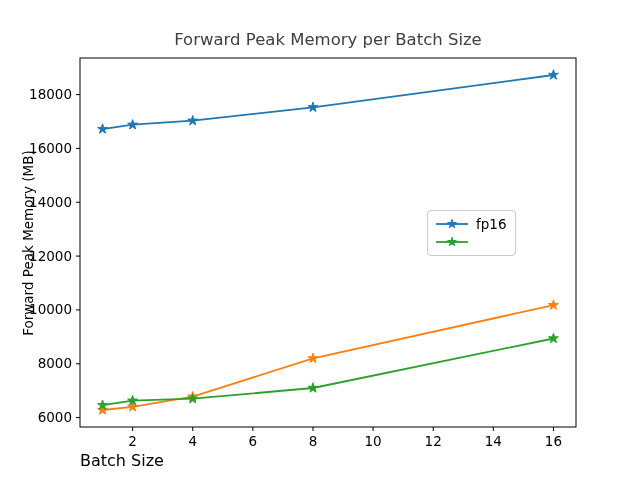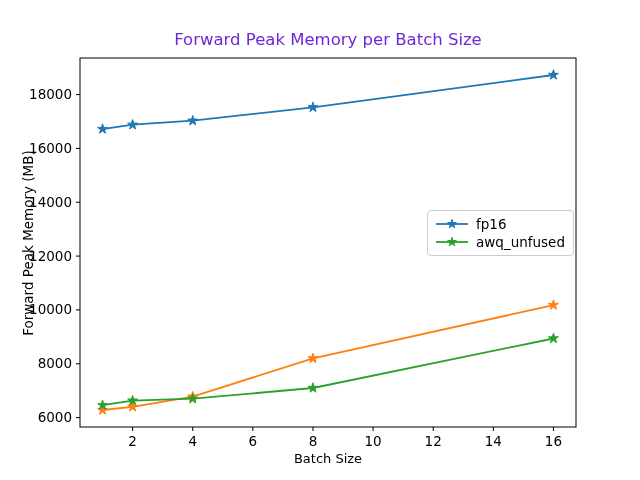--- a/index.html
+++ b/index.html
@@ -11,27 +11,27 @@
     font-family: "DejaVu Sans", sans-serif;
     color: #000000;
     overflow: hidden;
   }
   .figure svg.plot { position: absolute; left: 0; top: 0; }
   .chart-title {
     position: absolute;
     left: 80px; width: 496px; top: 30px;
     text-align: center;
     font-size: 16.5px;
-    color: #6d28d9;
+    color: #404040;
   }
   .xlabel {
     position: absolute;
     left: 80px; width: 496px; top: 451px;
-    text-align: center;
-    font-size: 13px;
+    text-align: left;
+    font-size: 16px;
   }
   .ylabel {
     position: absolute;
     left: -91px; top: 234px;
     width: 240px; height: 18px;
     text-align: center;
     font-size: 13.5px;
     transform: rotate(-90deg);
     transform-origin: center center;
   }
@@ -131,17 +131,16 @@
           <line x1="1" y1="6" x2="33" y2="6" stroke="#1f77b4" stroke-width="1.8"></line>
           <path d="M17.00 1.40L18.03 4.58L21.37 4.58L18.67 6.54L19.70 9.72L17.00 7.76L14.30 9.72L15.33 6.54L12.63 4.58L15.97 4.58Z" fill="#1f77b4" stroke="#1f77b4" stroke-width="1"></path>
         </svg>
       <span class="legend-label">fp16</span>
     </div>
     <div class="legend-row">
       <svg class="legend-swatch" width="34" height="12">
           <line x1="1" y1="6" x2="33" y2="6" stroke="#2ca02c" stroke-width="1.8"></line>
           <path d="M17.00 1.40L18.03 4.58L21.37 4.58L18.67 6.54L19.70 9.72L17.00 7.76L14.30 9.72L15.33 6.54L12.63 4.58L15.97 4.58Z" fill="#2ca02c" stroke="#2ca02c" stroke-width="1"></path>
         </svg>
-      <span class="legend-label">awq_unfused</span>
     </div>
   </div>
 
 </div>
 
 </body></html>

